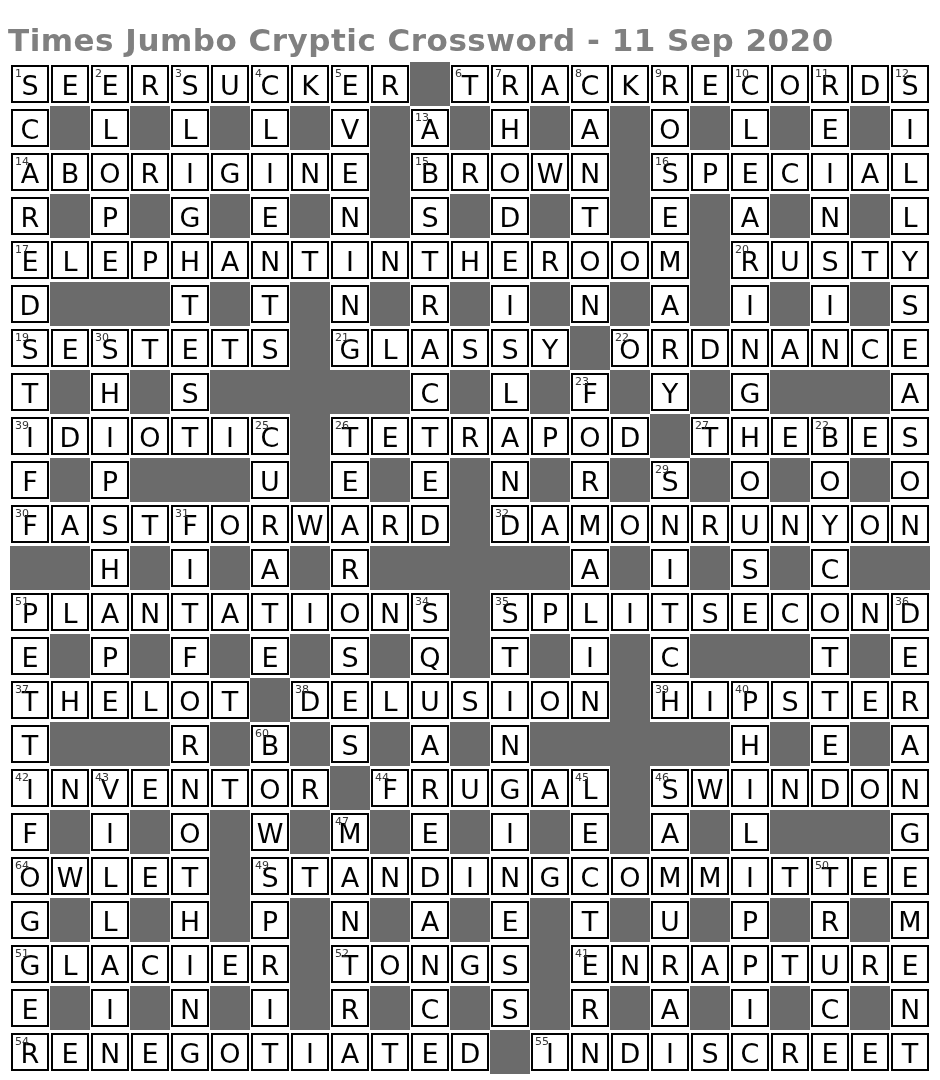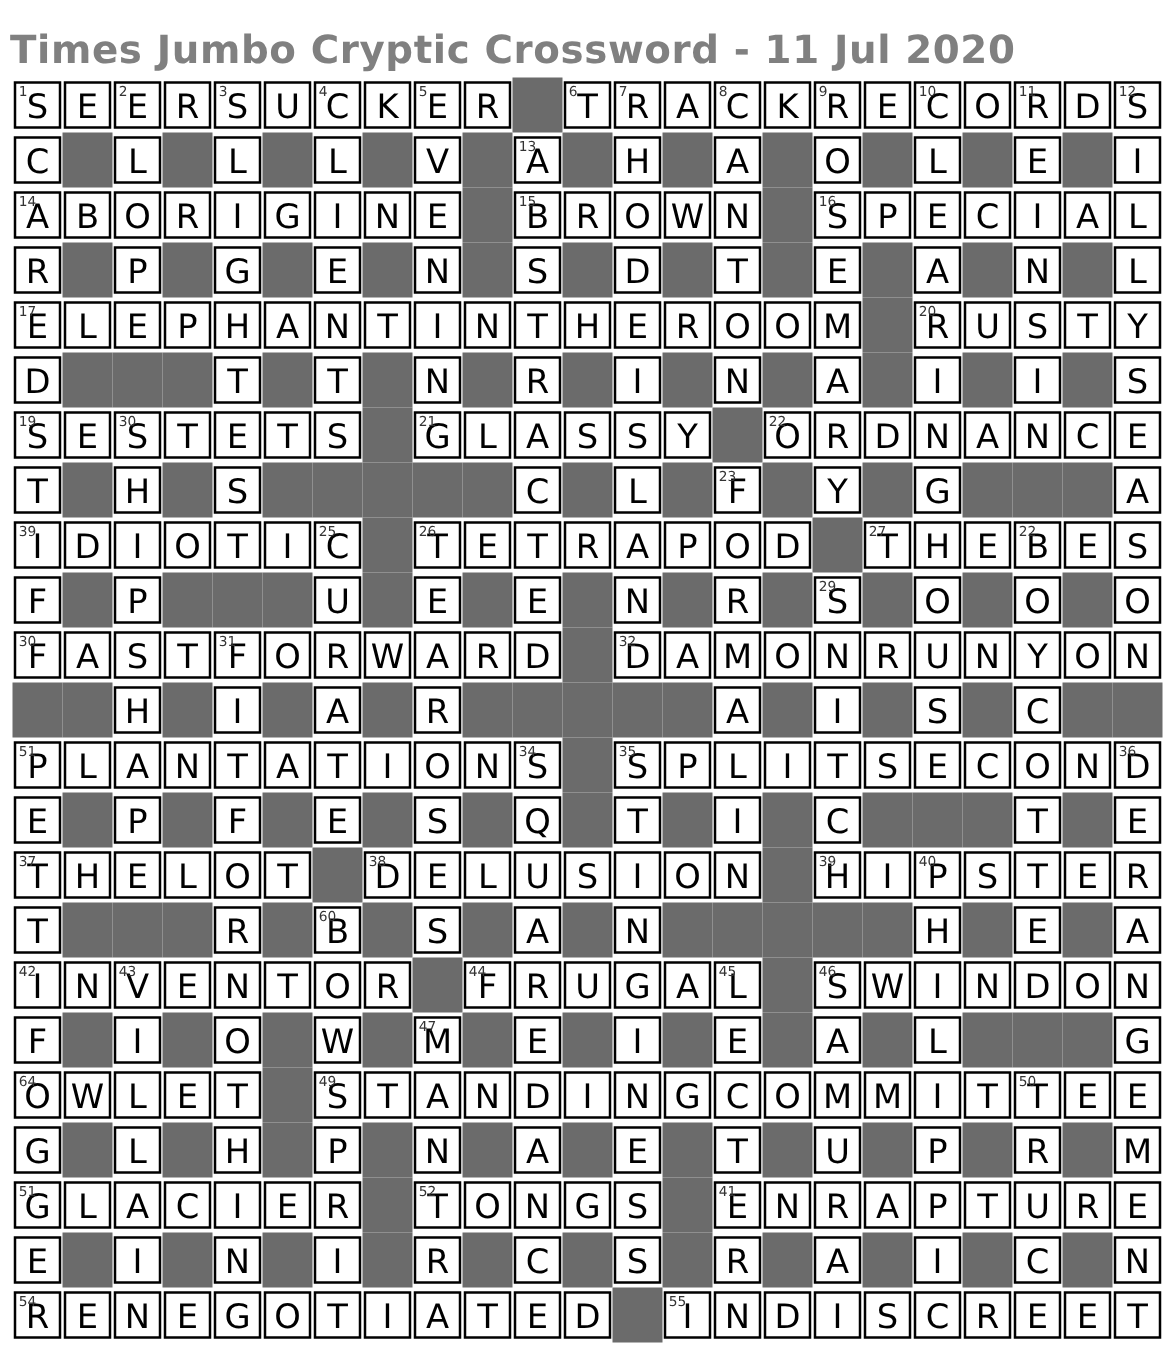--- a/index.html
+++ b/index.html
@@ -48,21 +48,21 @@
     position: absolute;
     top: 0px; left: 2px;
     font-size: 11px;
     line-height: 13px;
     color: #333333;
   }
 </style>
 </head>
 <body style="--title-color: #808080; --block-color: #6b6b6b; --border-color: #000000; --cell-bg: #ffffff;">
 
-<h1 class="title">Times Jumbo Cryptic Crossword - 11 Jul 2020</h1>
+<h1 class="title">Times Jumbo Cryptic Crossword - 11 Sep 2020</h1>
 
 <div class="grid">
     <div class="cell light">
       <span class="num">1</span>
       <span class="letter" style="color: rgb(0, 0, 0);">S</span>
     </div>
     <div class="cell light">
       <span class="letter" style="color: rgb(0, 0, 0);">E</span>
     </div>
     <div class="cell light">

